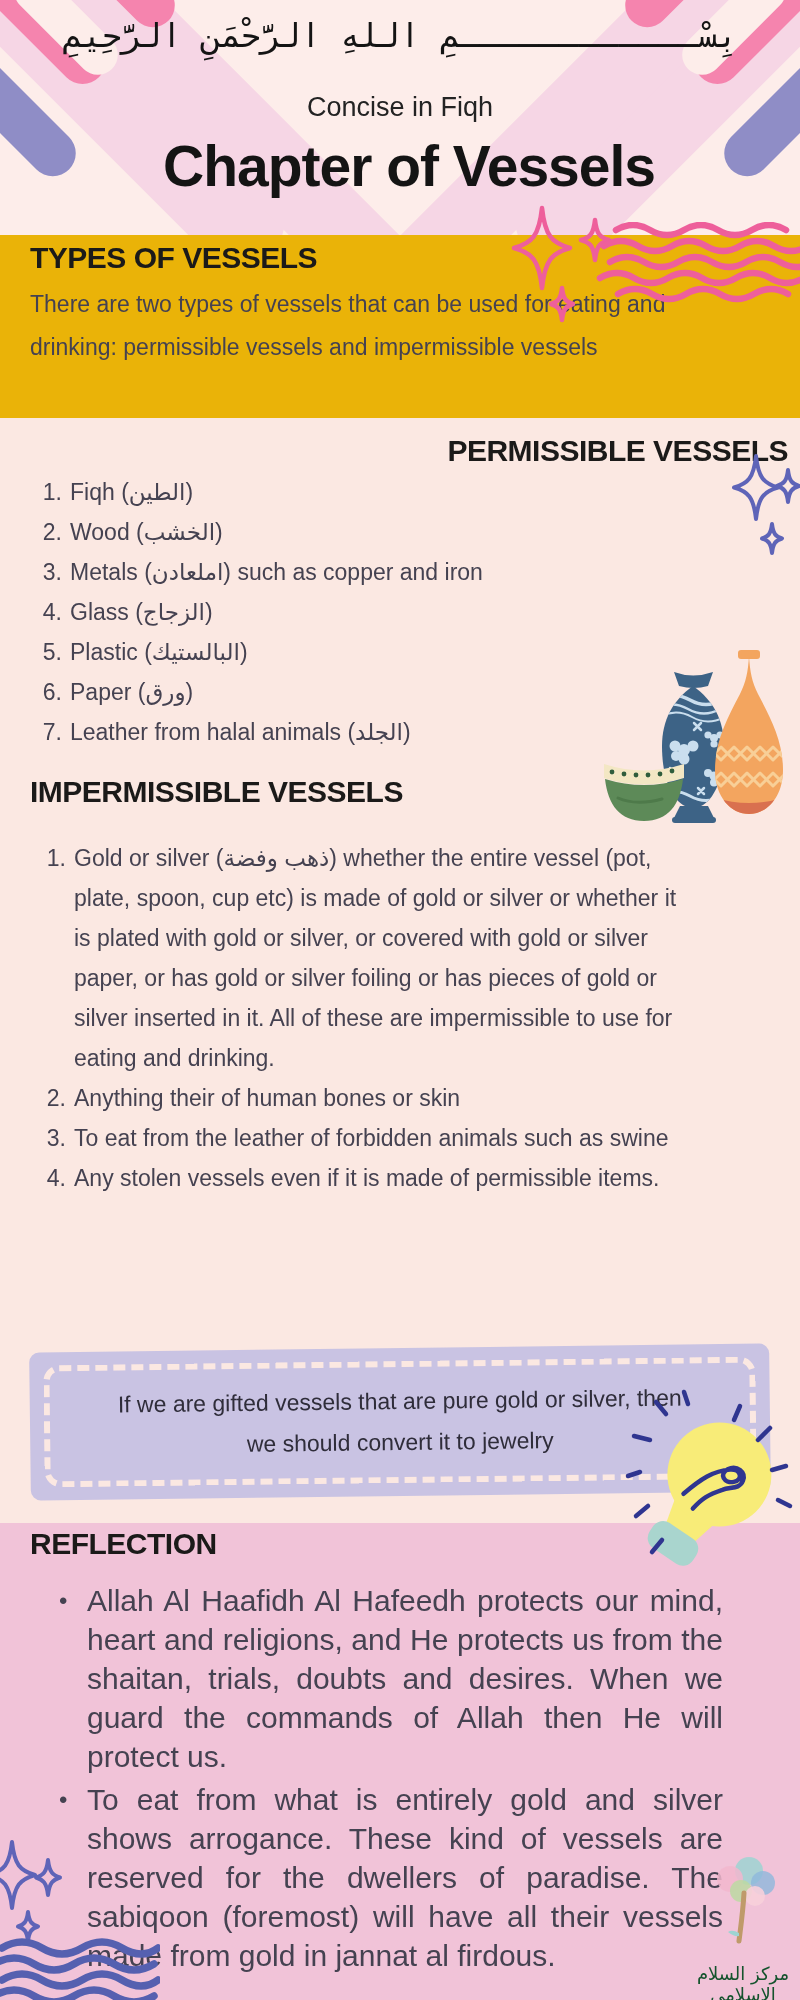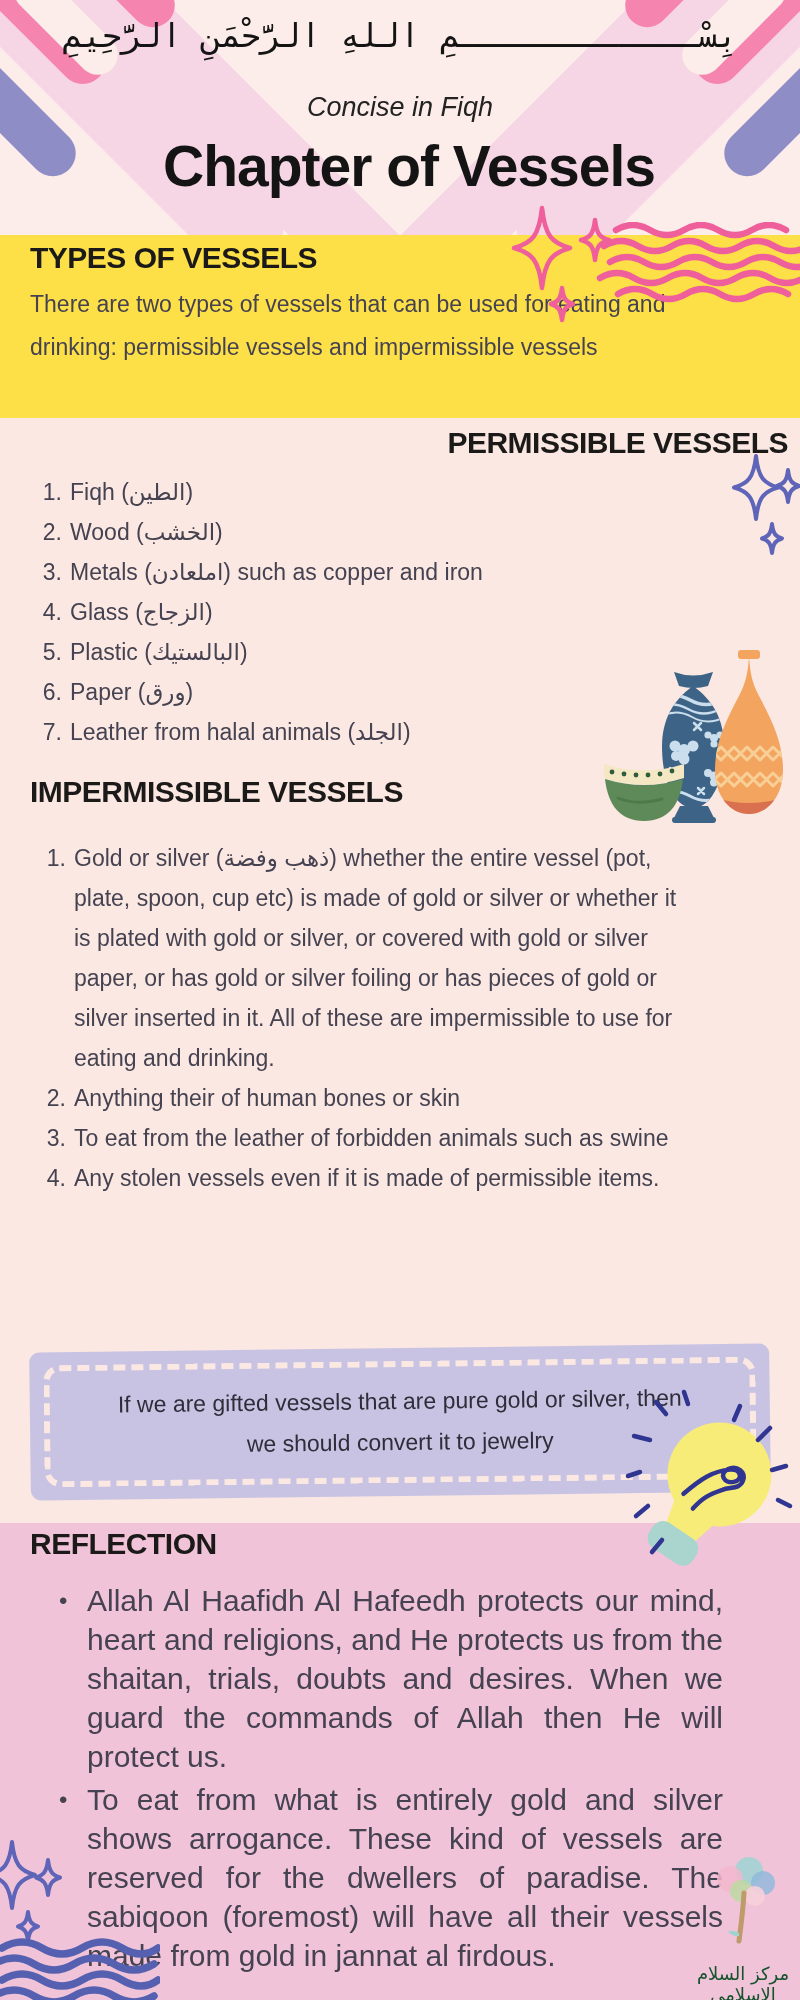--- a/index.html
+++ b/index.html
@@ -3,29 +3,29 @@
 <meta charset="utf-8">
 <style>
   html,body{margin:0;padding:0;background:#fff;}
   .canvas{
     position:relative;width:800px;height:2000px;overflow:hidden;
     font-family:"Liberation Sans","DejaVu Sans",sans-serif;
     color:#454251;
   }
   .sec{position:absolute;left:0;width:800px;}
   .sec-header{top:0;height:235px;background:#fdedea;overflow:hidden;}
-  .sec-types{top:235px;height:183px;background:#fde047;}
+  .sec-types{top:235px;height:183px;background:#eab308;}
   .sec-cream{top:418px;height:1105px;background:#fbe8e2;}
   .sec-reflection{top:1523px;height:586px;background:#f1c3d8;}
 
   
   .bismillah{position:absolute;top:16px;left:0;width:100%;text-align:center;
     font-family:Liberation Mono, monospace;font-size:33px;color:#141414;z-index:3;}
   .subtitle{position:absolute;top:92px;left:0;width:100%;text-align:center;
-    font-size:27px;color:#232323;z-index:3;font-style:italic;}
+    font-size:27px;color:#232323;z-index:3;}
   .title{position:absolute;top:124px;left:0;width:100%;text-align:center;
     font-size:57px;font-weight:800;letter-spacing:-1px;color:#141414;z-index:3;margin:9px;}
 
   
   .streak{position:absolute;border-radius:999px;}
   .c-pink{background:#f584ae;} .c-purple{background:#8f8dc6;}
   .c-light{background:#f6d6e5;} .c-cream{background:#fdedea;}
 
   
   .h-black{position:absolute;margin:0;font-size:30px;font-weight:800;
@@ -89,21 +89,21 @@
     <div class="subtitle">Concise in Fiqh</div>
     <h1 class="title">Chapter of Vessels</h1>
   </div>
 
   <div class="sec sec-types">
     <h2 class="h-black" style="left:30px;top:6px;">TYPES OF VESSELS</h2>
     <div class="types-body">There are two types of vessels that can be used for eating and drinking: permissible vessels and impermissible vessels</div>
   </div>
 
   <div class="sec sec-cream">
-    <h2 class="h-black" style="right:12px;top:8px;">PERMISSIBLE VESSELS</h2>
+    <h2 class="h-black" style="right:12px;top:16px;">PERMISSIBLE VESSELS</h2>
 
     <ol class="num-list perm-list">
       <li>
           <span class="num">1.</span>
           <span>Fiqh (الطين)</span>
         </li>
       <li>
           <span class="num">2.</span>
           <span>Wood (الخشب)</span>
         </li>

